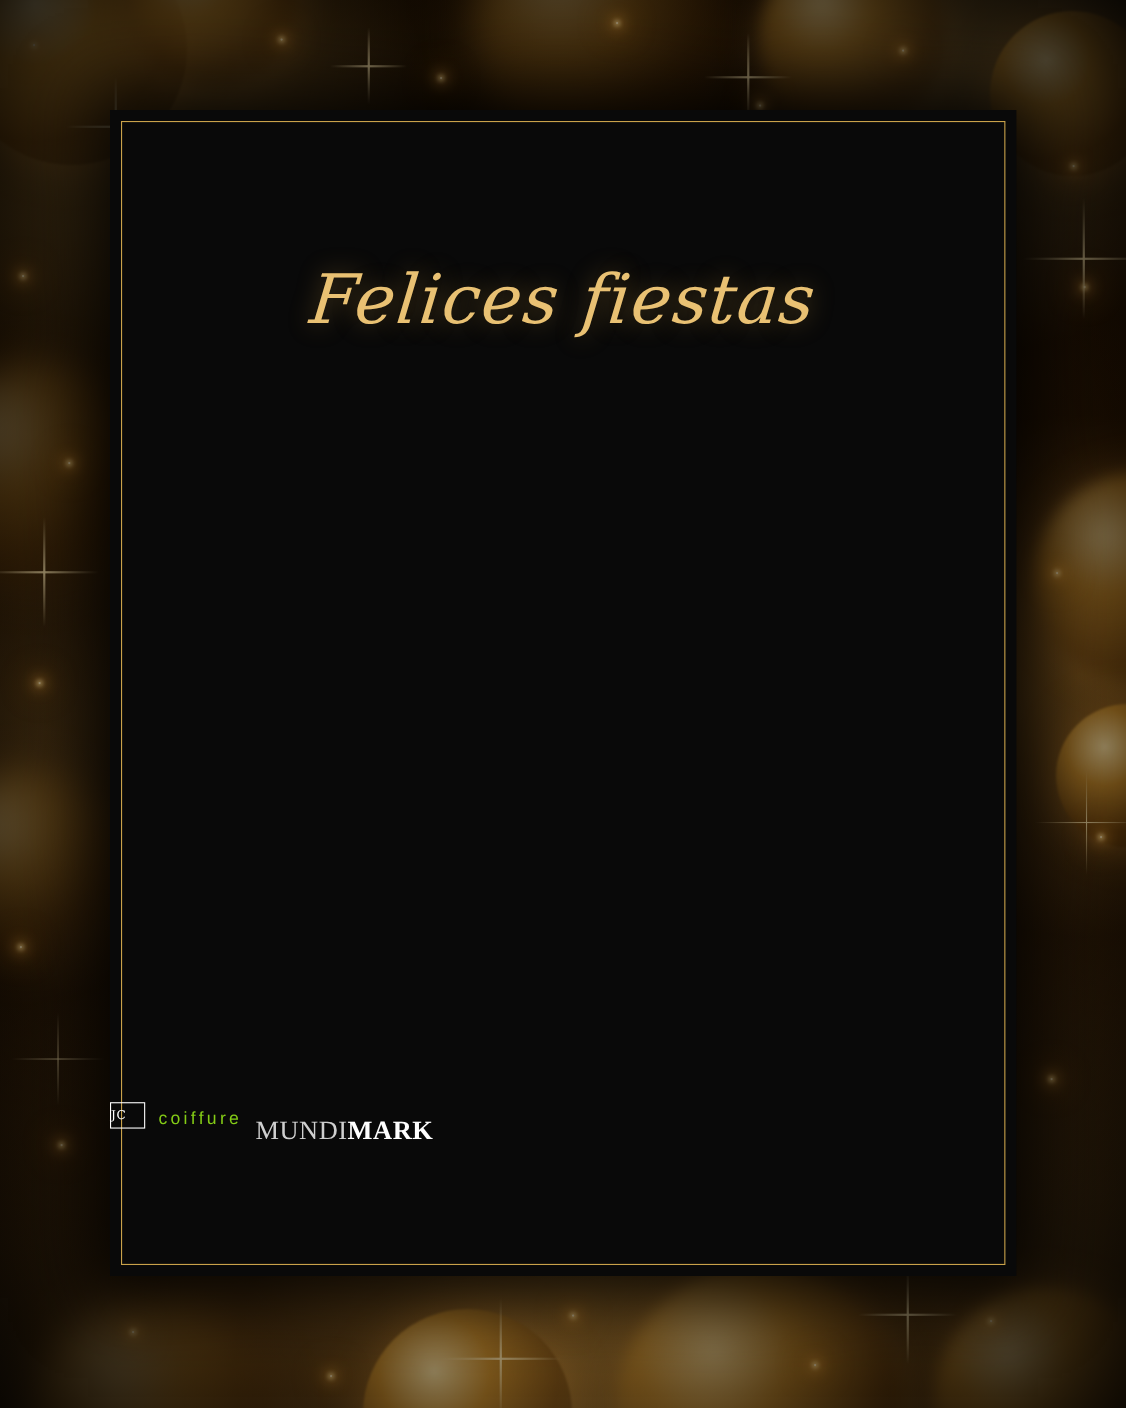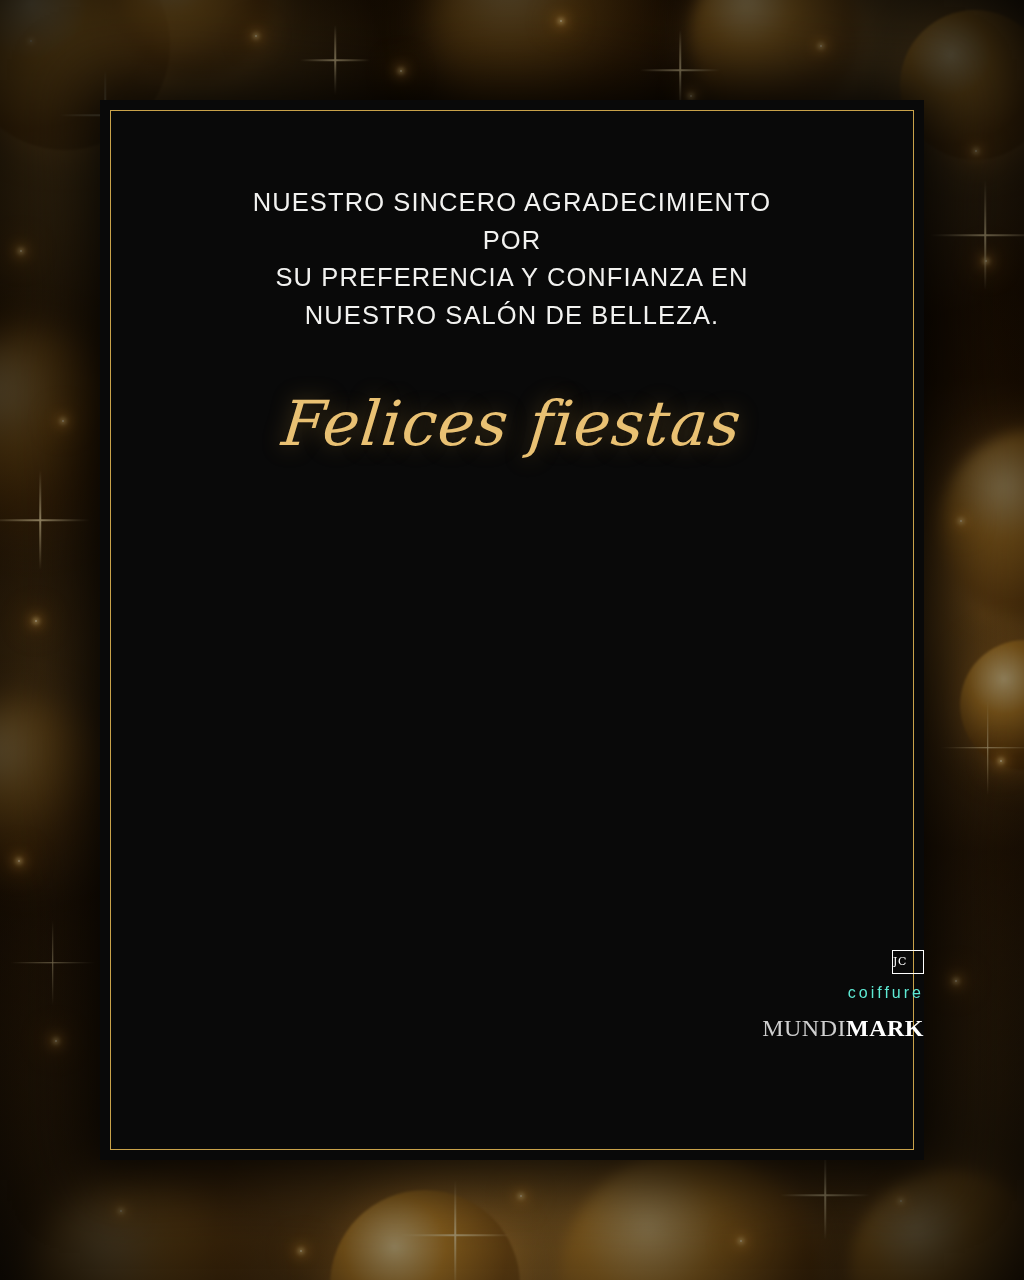--- a/index.html
+++ b/index.html
@@ -145,22 +145,22 @@
     transform: skewX(-6deg);
   }
 
   
   .logo {
     position: absolute;
     left: 0;
     right: 0;
     bottom: 118px;
     display: flex;
-    flex-direction: column;
-    align-items: flex-end;
+    align-items: flex-start;
+    gap: 12px;
   }
   .logo-jc {
     width: 30px;
     height: 22px;
     border: 1.4px solid #ffffff;
     color: #ffffff;
     font-size: 11px;
     line-height: 22px;
     letter-spacing: 0.5px;
     font-family: "DejaVu Serif", serif;
@@ -177,21 +177,21 @@
     background: #ffffff;
   }
   .logo-word {
     color: #ffffff;
     font-family: "DejaVu Serif", serif;
     font-size: 49px;
     letter-spacing: 2px;
     line-height: 1;
   }
   .logo-sub {
-    color: #5eead4;
+    color: #84cc16;
     font-size: 16px;
     letter-spacing: 3px;
     margin-top: 7px;
   }
   .logo-mundi {
     margin-top: 13px;
     font-size: 24px;
     letter-spacing: 0.5px;
     color: #ffffff;
     font-family: Liberation Serif, serif;
@@ -257,23 +257,20 @@
     <div class="star" style="left:780px; top:1150px;width:90px;  height:90px;"></div>
   </div>
 
   <div class="bg-layer vignette"></div>
 
   <div class="card">
     <div class="card-frame"></div>
 
     <div class="card-inner">
 
-      <p class="para">NUESTRO SINCERO AGRADECIMIENTO POR
-SU PREFERENCIA Y CONFIANZA EN
-NUESTRO SALÓN DE BELLEZA.</p>
 
 
 
       <div class="felices">Felices fiestas</div>
     </div>
 
     <div class="logo">
       <div class="logo-jc">JC</div>
       <div class="logo-sub">coiffure</div>
       <div class="logo-mundi">

